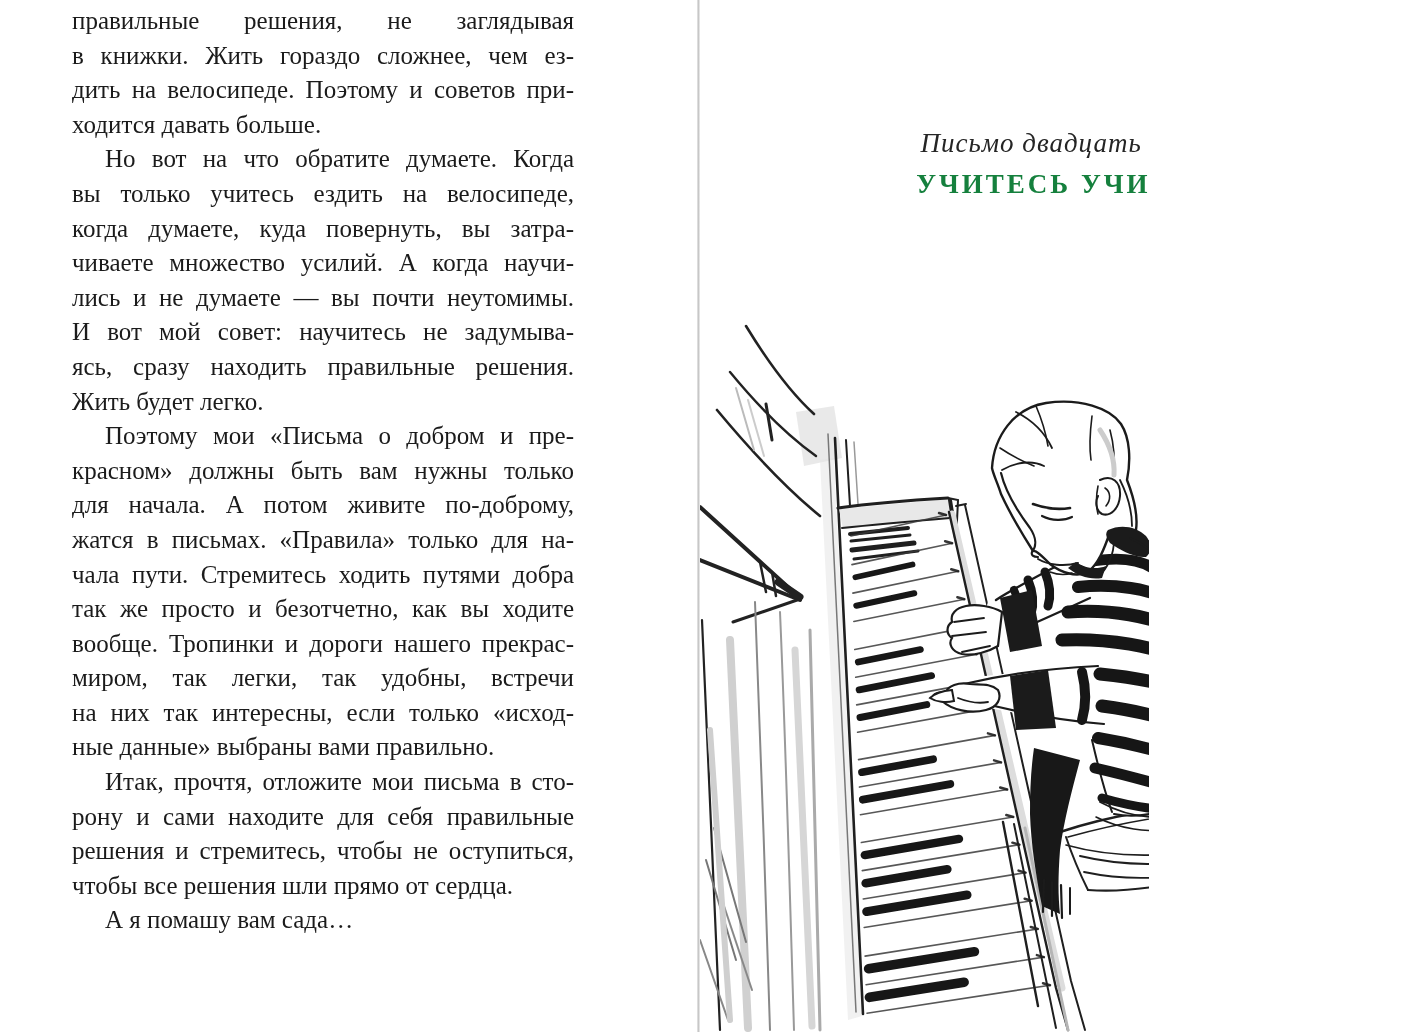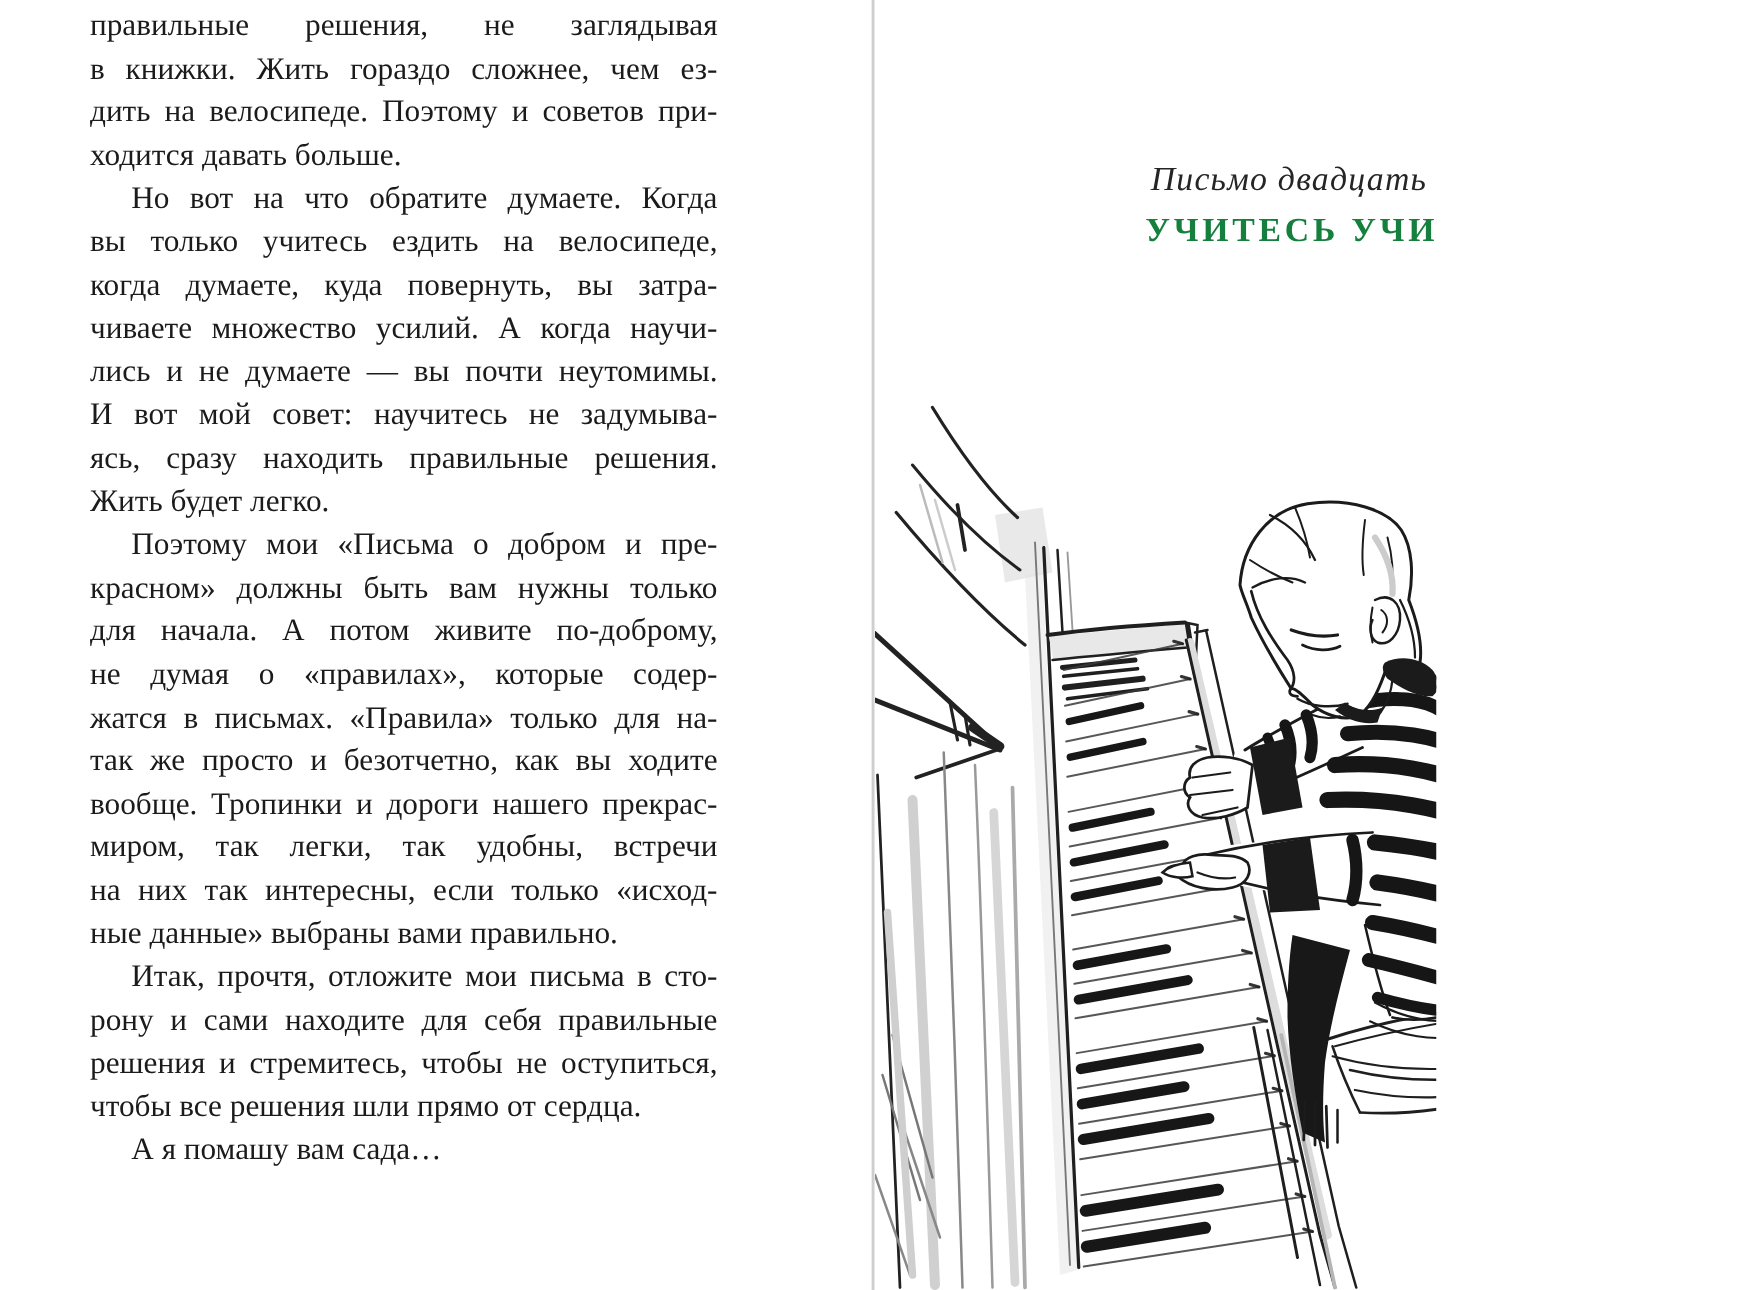--- a/index.html
+++ b/index.html
@@ -38,22 +38,22 @@
         <div class="line">чиваете множество усилий. А когда научи-</div>
         <div class="line">лись и не думаете — вы почти неутомимы.</div>
         <div class="line">И вот мой совет: научитесь не задумыва-</div>
         <div class="line">ясь, сразу находить правильные решения.</div>
         <div class="line last">Жить будет легко.</div>
       </div>
       <div class="para">
         <div class="line first">Поэтому мои «Письма о добром и пре-</div>
         <div class="line">красном» должны быть вам нужны только</div>
         <div class="line">для начала. А потом живите по-доброму,</div>
-        <div class="line">не думая о «правилах», которые содер-</div>
         <div class="line">жатся в письмах. «Правила» только для на-</div>
+        <div class="line">чала пути. Стремитесь ходить путями добра</div>
         <div class="line">так же просто и безотчетно, как вы ходите</div>
         <div class="line">вообще. Тропинки и дороги нашего прекрас-</div>
         <div class="line">миром, так легки, так удобны, встречи</div>
         <div class="line">на них так интересны, если только «исход-</div>
         <div class="line last">ные данные» выбраны вами правильно.</div>
       </div>
       <div class="para">
         <div class="line first">Итак, прочтя, отложите мои письма в сто-</div>
         <div class="line">рону и сами находите для себя правильные</div>
         <div class="line">решения и стремитесь, чтобы не оступиться,</div>

